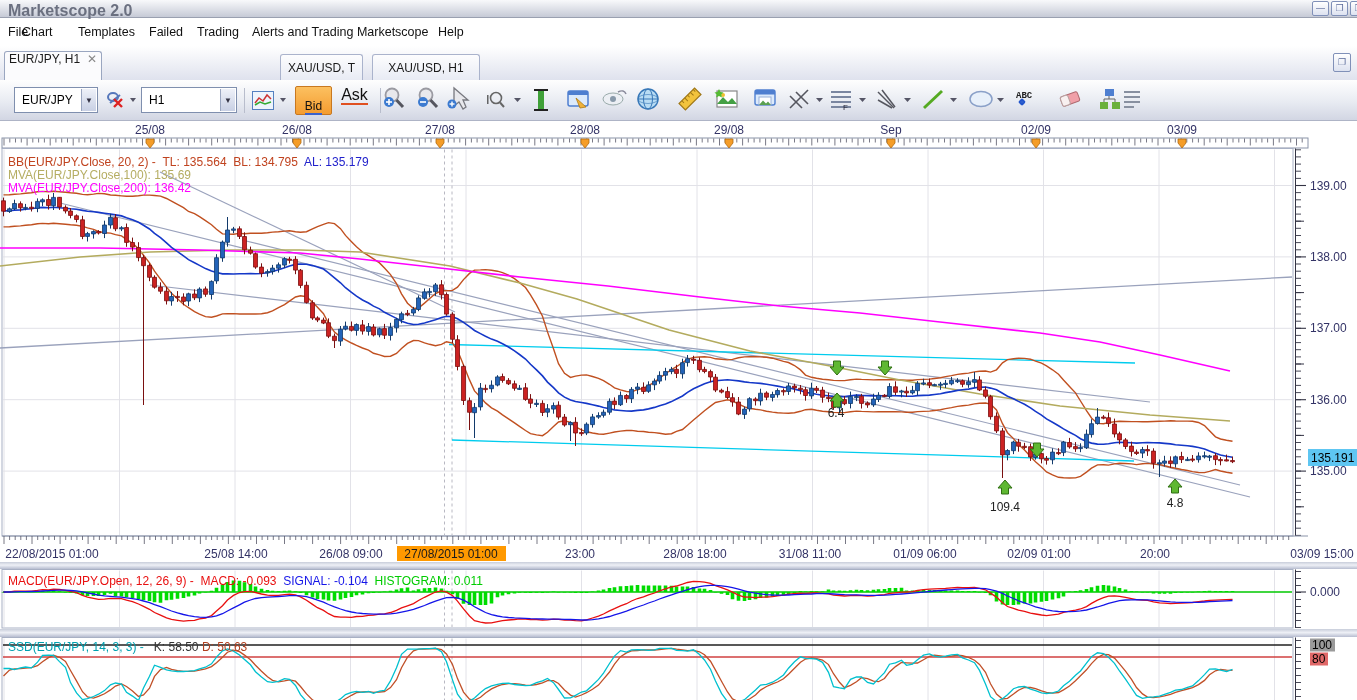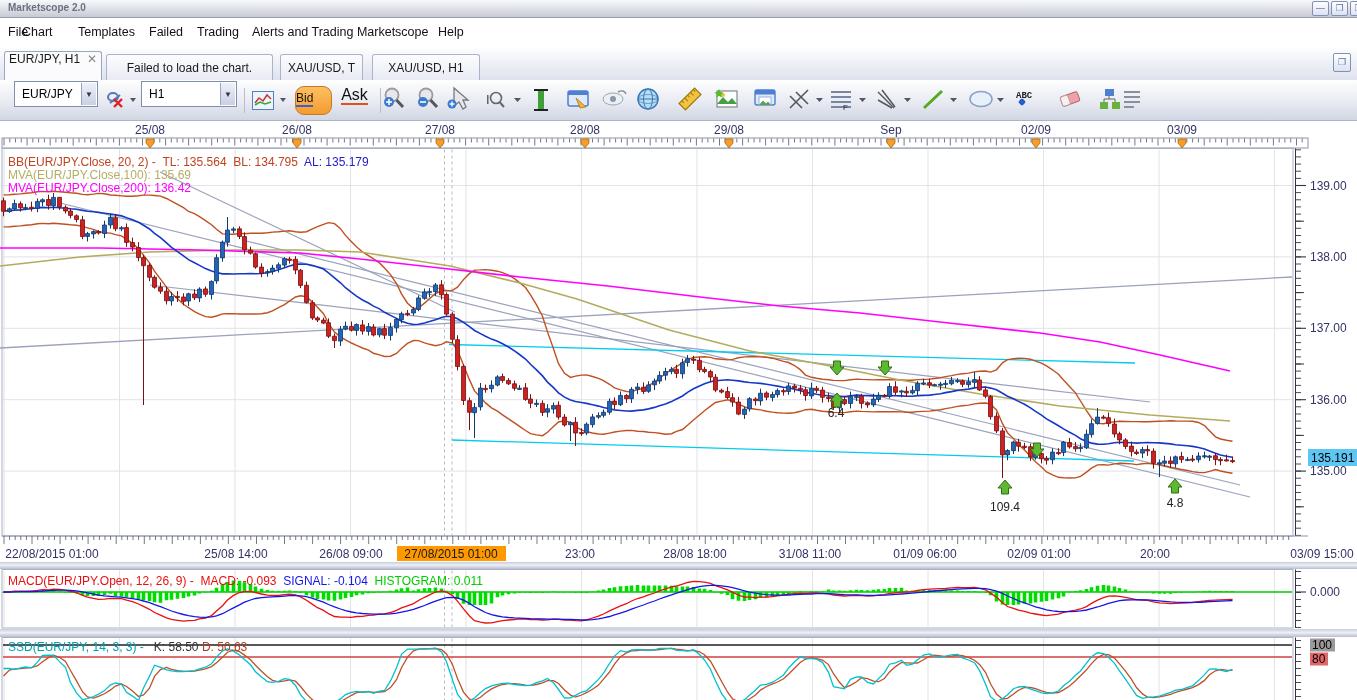--- a/index.html
+++ b/index.html
@@ -1,36 +1,36 @@
 <!DOCTYPE html>
 <html><head><meta charset="utf-8">
 <style>
 * { margin:0; padding:0; box-sizing:border-box; }
 body { width:1357px; height:700px; font-family:"Liberation Sans", sans-serif; background:#ffffff; overflow:hidden; position:relative; }
 .titlebar { position:absolute; left:0; top:0; width:1357px; height:18px;
   background:linear-gradient(#f8f9fb,#c6cad6); border-bottom:1px solid #9aa0b0; }
-.titlebar .t { position:absolute; left:8px; top:2px; font-size:10px; font-weight:bold; color:#6b7080; }
+.titlebar .t { position:absolute; left:8px; top:2px; font-size:16px; font-weight:bold; color:#6b7080; }
 .winbtn { position:absolute; top:1px; width:17px; height:15px; border:1px solid #8090b8; border-radius:2px;
   background:linear-gradient(#ffffff,#dde2f0); color:#5a6a9a; font-size:9px; text-align:center; line-height:13px; }
 .menubar { position:absolute; left:0; top:19px; width:1208px; height:27px; background:#ffffff; }
 .menubar span { position:absolute; top:6px; font-size:12.5px; color:#111; }
 .tabbar { position:absolute; left:0; top:46px; width:1357px; height:34px;
   background:linear-gradient(#ffffff,#dfe2ee); }
 .tab { position:absolute; top:8px; height:26px; border:1px solid #aab3cc; border-bottom:none;
   border-radius:3px 3px 0 0; background:linear-gradient(#fdfdfe,#e8ebf4); font-size:12px; color:#1a1a1a;
   text-align:center; padding-top:6px; }
 .tab.active { top:5px; height:29px; background:#fbfbfd; border-color:#9aa6c0; padding-top:0; }
 .toolbar { position:absolute; left:0; top:80px; width:1357px; height:41px;
   background:linear-gradient(#fefefe, #e8ebf2 55%, #d2d6e3); border-bottom:1px solid #aeb4c6; }
-.combo { position:absolute; top:1px; height:26px; background:#fff; border:1px solid #7f8fae; font-size:12px;padding-left:32px; }
+.combo { position:absolute; top:7px; height:26px; background:#fff; border:1px solid #7f8fae; font-size:12px;padding-left:32px; }
 .combo .txt { position:absolute; left:7px; top:5px; }
 .combo .btn { position:absolute; right:1px; top:1px; bottom:1px; width:15px;
   background:linear-gradient(#eef1f8,#c8d0e4); border-left:1px solid #9aa6c0; color:#334; font-size:8px; text-align:center; line-height:23px; }
 .bid { position:absolute; left:295px; top:6px; width:37px; height:29px; background:linear-gradient(#fcc060,#f49c30);
-  border:1px solid #c87820; border-radius:9px; text-align:left; font-size:12px; color:#111; padding-top:4px; }
+  border:1px solid #c87820; border-radius:2px; text-align:center; font-size:12px; color:#111; padding-top:12px; }
 .bid u { text-decoration:none; border-bottom:2px solid #3b62cc; }
 .ask { position:absolute; left:336px; top:2px; width:37px; height:29px; text-align:center; font-size:16px; color:#111; padding-top:4px; }
 .ask u { text-decoration:none; border-bottom:2px solid #e05020; }
 .icon { position:absolute; top:10px; }
 .drop { position:absolute; top:18px; width:0; height:0; border-left:3.5px solid transparent; border-right:3.5px solid transparent; border-top:4px solid #556; }
 .sep { position:absolute; top:8px; width:1px; height:25px; background:#b8bdcc; }
 svg { position:absolute; left:0; top:122px; }
 </style></head>
 <body>
 <div class="titlebar">
@@ -43,21 +43,20 @@
  <span style="left:8px;">File</span>
     <span style="left:22px;">Chart</span>
     <span style="left:78px;text-align:center;">Templates</span>
  <span style="left:149px;">Failed</span>
     <span style="left:197px;">Trading</span>
  <span style="left:252px;">Alerts and Trading Marketscope</span>
     <span style="left:438px;">Help</span>
 </div>
 <div class="tabbar">
  <div class="tab active" style="left:4px; width:98px;">EUR/JPY, H1 &nbsp;<span style="color:#888;">✕</span></div>
- <div class="tab" style="left:106px; width:167px;">Failed to load the chart.</div>
  <div class="tab" style="left:280px; width:83px;">XAU/USD, T</div>
  <div class="tab" style="left:372px; width:108px;">XAU/USD, H1</div>
  <div class="winbtn" style="left:1333px; top:7px; width:18px; height:19px; line-height:17px;">❐</div>
 </div>
 <div class="toolbar">
  <div class="combo" style="left:14px; width:84px;">
       <span class="txt">EUR/JPY</span>
       <span class="btn">▼</span>
     </div>
  <svg class="icon" style="left:106px; top:10px;" width="20" height="20" viewBox="0 0 20 20">

